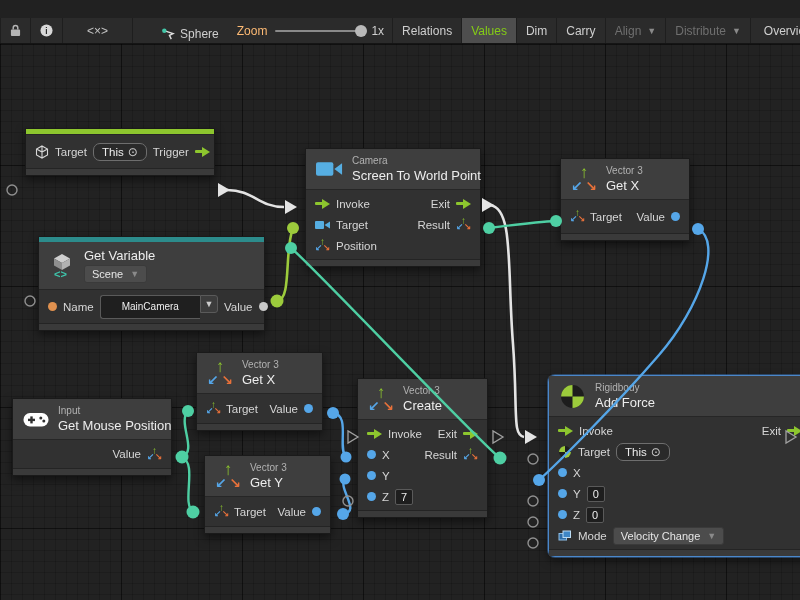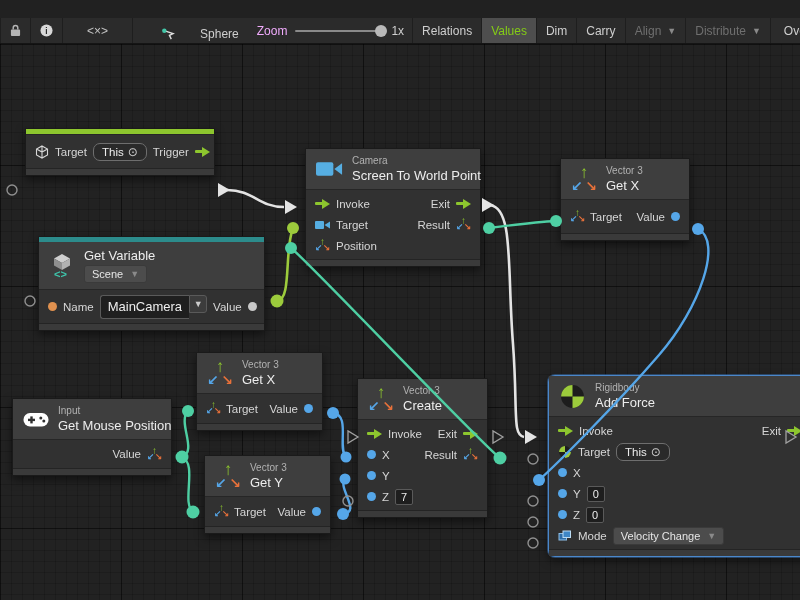--- a/index.html
+++ b/index.html
@@ -20,21 +20,21 @@
 
   
   .toolbar{position:absolute;left:0;top:18px;width:800px;height:26px;background:#2b2b2b;
            border-bottom:1px solid #151515;display:flex;align-items:stretch;font-size:12px;color:#cfcfcf;}
   .tbtn{display:flex;align-items:center;gap:4px;padding:0 9px;border-right:1px solid #1e1e1e;cursor:default;}
   .tbtn.first{border-left:1px solid #1e1e1e;}
   .tbtn.active{background:#4e4e4e;color:#84cc16;}
   .tbtn.dim{color:#6f6f6f;}
   .chev{font-size:9px;color:#8a8a8a;margin-left:2px;}
   .tspacer{flex:1;}
-  .crumb{display:flex;align-items:center;gap:24px;padding:16px 10px;margin-left:18px;}
+  .crumb{display:flex;align-items:center;gap:4px;padding:16px 10px;margin-left:18px;}
   .zoomctl{display:flex;align-items:center;gap:8px;padding:0 8px;}
   .ztrack{position:relative;width:88px;height:2px;background:#8a8a8a;border-radius:1px;}
   .zhandle{position:absolute;right:-4px;top:-5px;width:12px;height:12px;border-radius:50%;background:#b9b9b9;}
   .lockicon,.infoicon{display:flex;align-items:center;justify-content:center;}
 
   
   .canvas{position:absolute;left:0;top:44px;width:800px;height:556px;background:#222222;
     background-image:
       linear-gradient(rgba(0,0,0,0.45) 1px, transparent 1px),
       linear-gradient(90deg, rgba(0,0,0,0.45) 1px, transparent 1px),
@@ -72,21 +72,21 @@
   .v3.sm{width:15px;height:15px;}
   .v3.sm .u{font-size:10px;top:-1px;}
   .v3.sm .l{font-size:9px;bottom:0;}
   .v3.sm .r{font-size:9px;bottom:0;}
   .pill{display:inline-flex;align-items:center;gap:4px;background:#2a2a2a;border:1px solid #6e6e6e;
         border-radius:7px;padding:1px 8px;color:#ececec;font-size:11.5px;}
   .pill .tgt{color:#cfcfcf;font-size:12px;}
   .dd2{display:inline-flex;align-items:center;gap:5px;background:#4c4c4c;border-radius:3px;
        padding:2px 7px;color:#e6e6e6;font-size:11px;border:1px solid #3a3a3a;}
   .ddfield{display:inline-flex;align-items:center;background:#1f1f1f;border:1px solid #5a5a5a;
-           border-right:none;border-radius:3px 0 0 3px;padding:1px 7px;color:#eee;font-size:13px;height:24px;}
+           border-right:none;border-radius:3px 0 0 3px;padding:1px 21px;color:#eee;font-size:10px;height:24px;}
   .ddbtn{display:inline-flex;align-items:center;justify-content:center;width:18px;height:18px;
          background:#3c3c3c;border:1px solid #5a5a5a;border-radius:0 3px 3px 0;font-size:9px;color:#ccc;}
   .nf{display:inline-flex;align-items:center;justify-content:center;min-width:10px;height:16px;
       background:#1e1e1e;border:1px solid #5a5a5a;border-radius:2px;padding:0 5px;font-size:11px;color:#ececec;}
 
   .wires{position:absolute;left:0;top:0;width:800px;height:556px;pointer-events:none;}
   .icon{flex:none;display:inline-flex;}
 </style>
 </head>
 <body>
@@ -117,21 +117,21 @@
     <div class="crumb">
       <span class="icon">
         <svg width="15" height="13" viewBox="0 0 16 14">
             <path d="M4 3 L13 6 L9 8 L11 12" stroke="#e0e0e0" stroke-width="1.5" fill="none"></path>
             <circle cx="3.5" cy="3" r="2.4" fill="#43C6A8"></circle>
           </svg>
       </span>
       <span>Sphere</span>
     </div>
     <div class="zoomctl">
-      <span style="color:#f0abfc;">Zoom</span>
+      <span style="color:#fdba74;">Zoom</span>
       <span class="ztrack">
           <span class="zhandle"></span>
         </span>
       <span>1x</span>
     </div>
     <div class="tspacer"></div>
     <div class="tbtn first">
         <span>Relations</span>
       </div>
     <div class="tbtn active">

